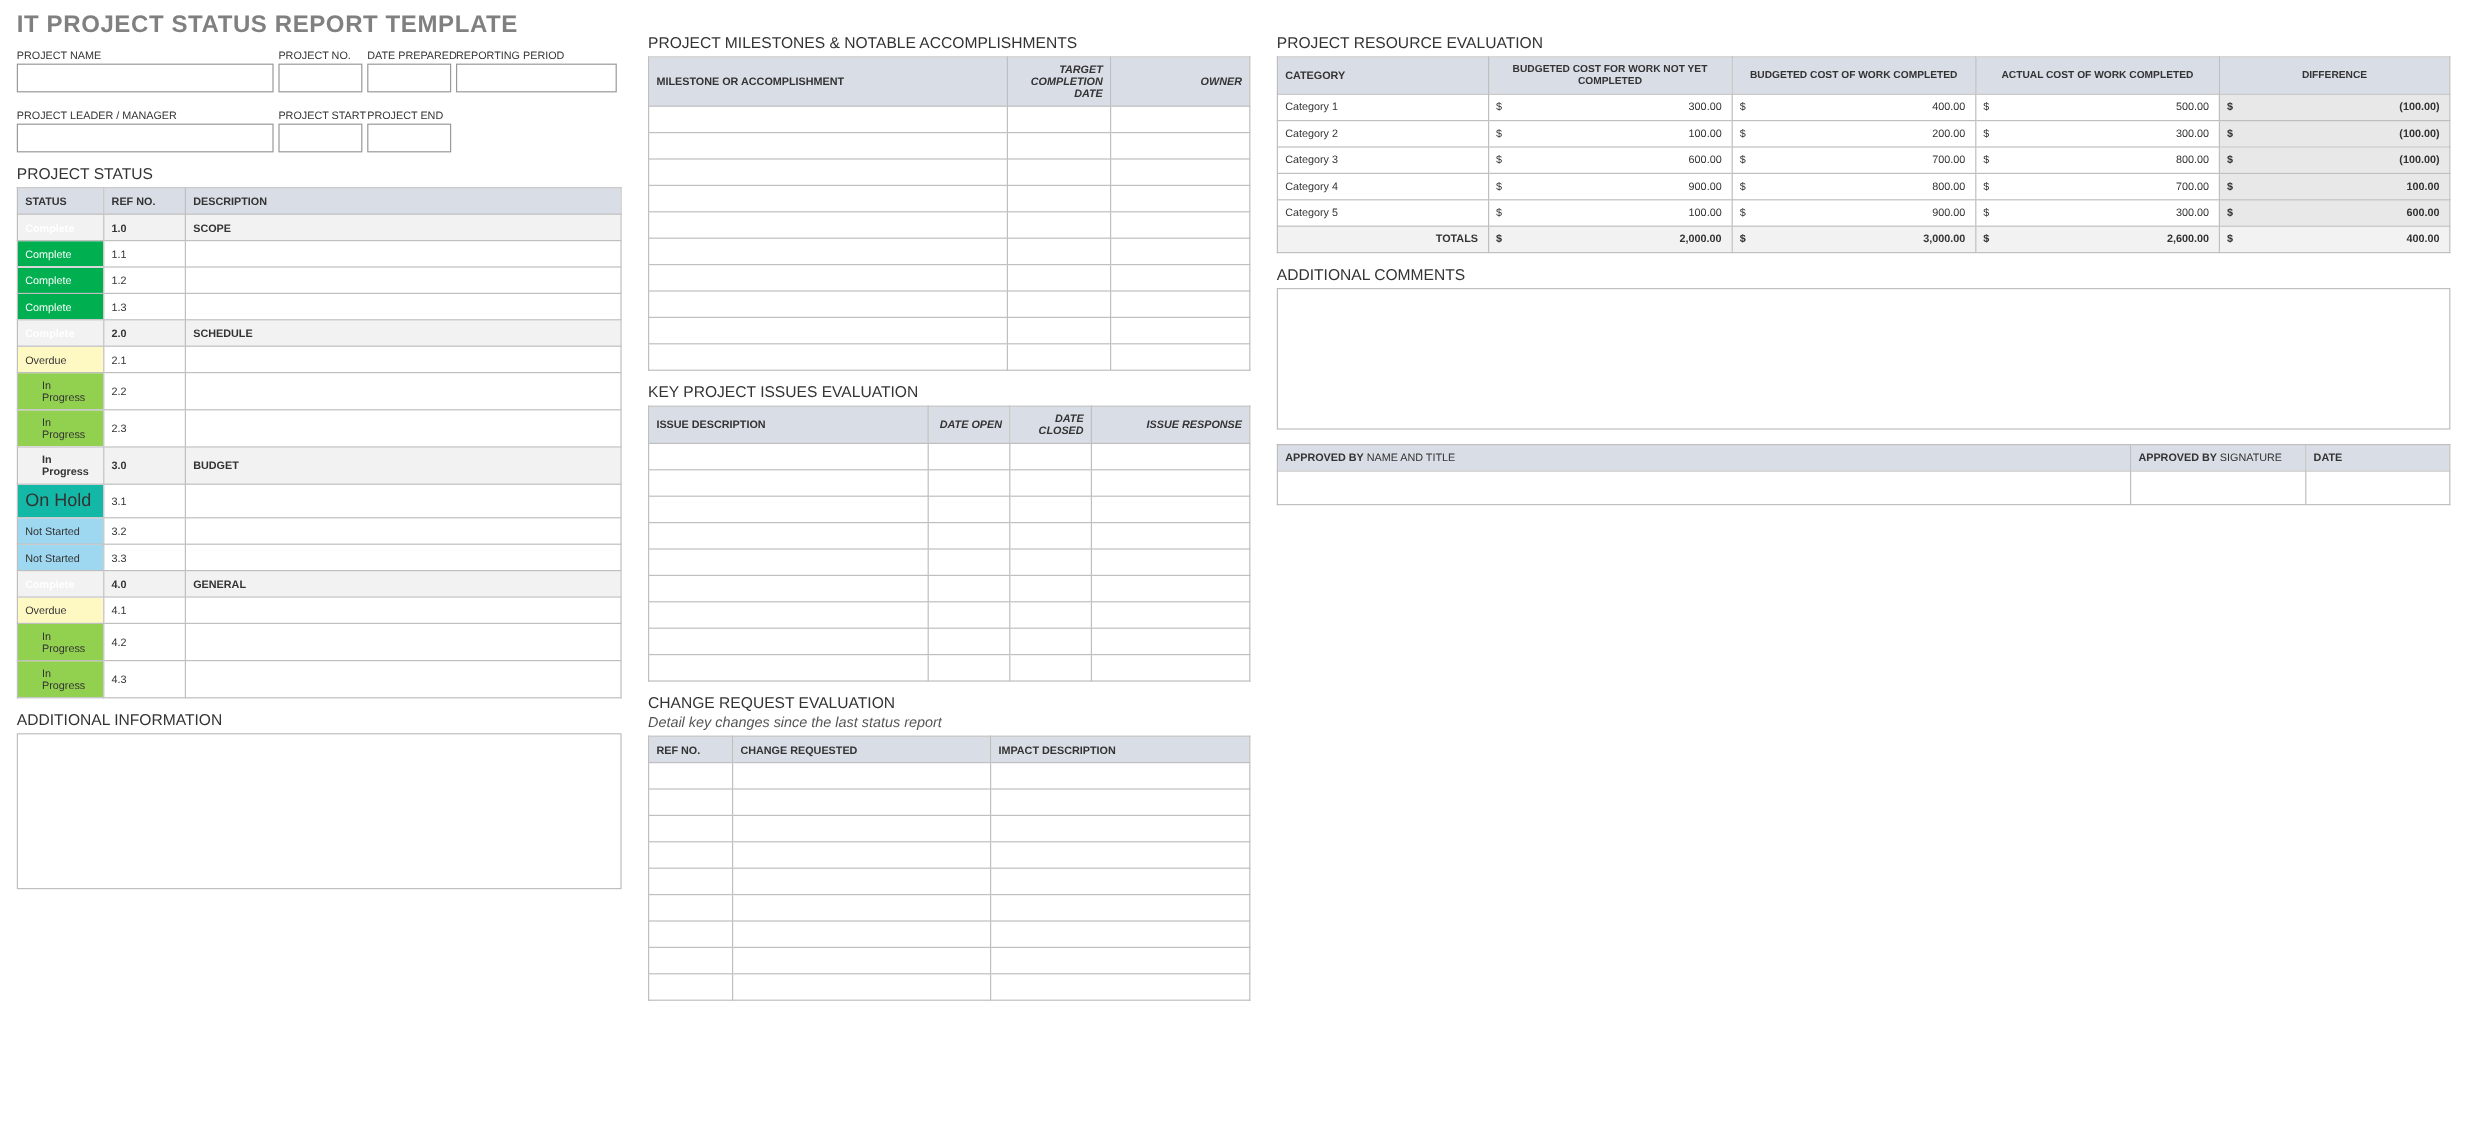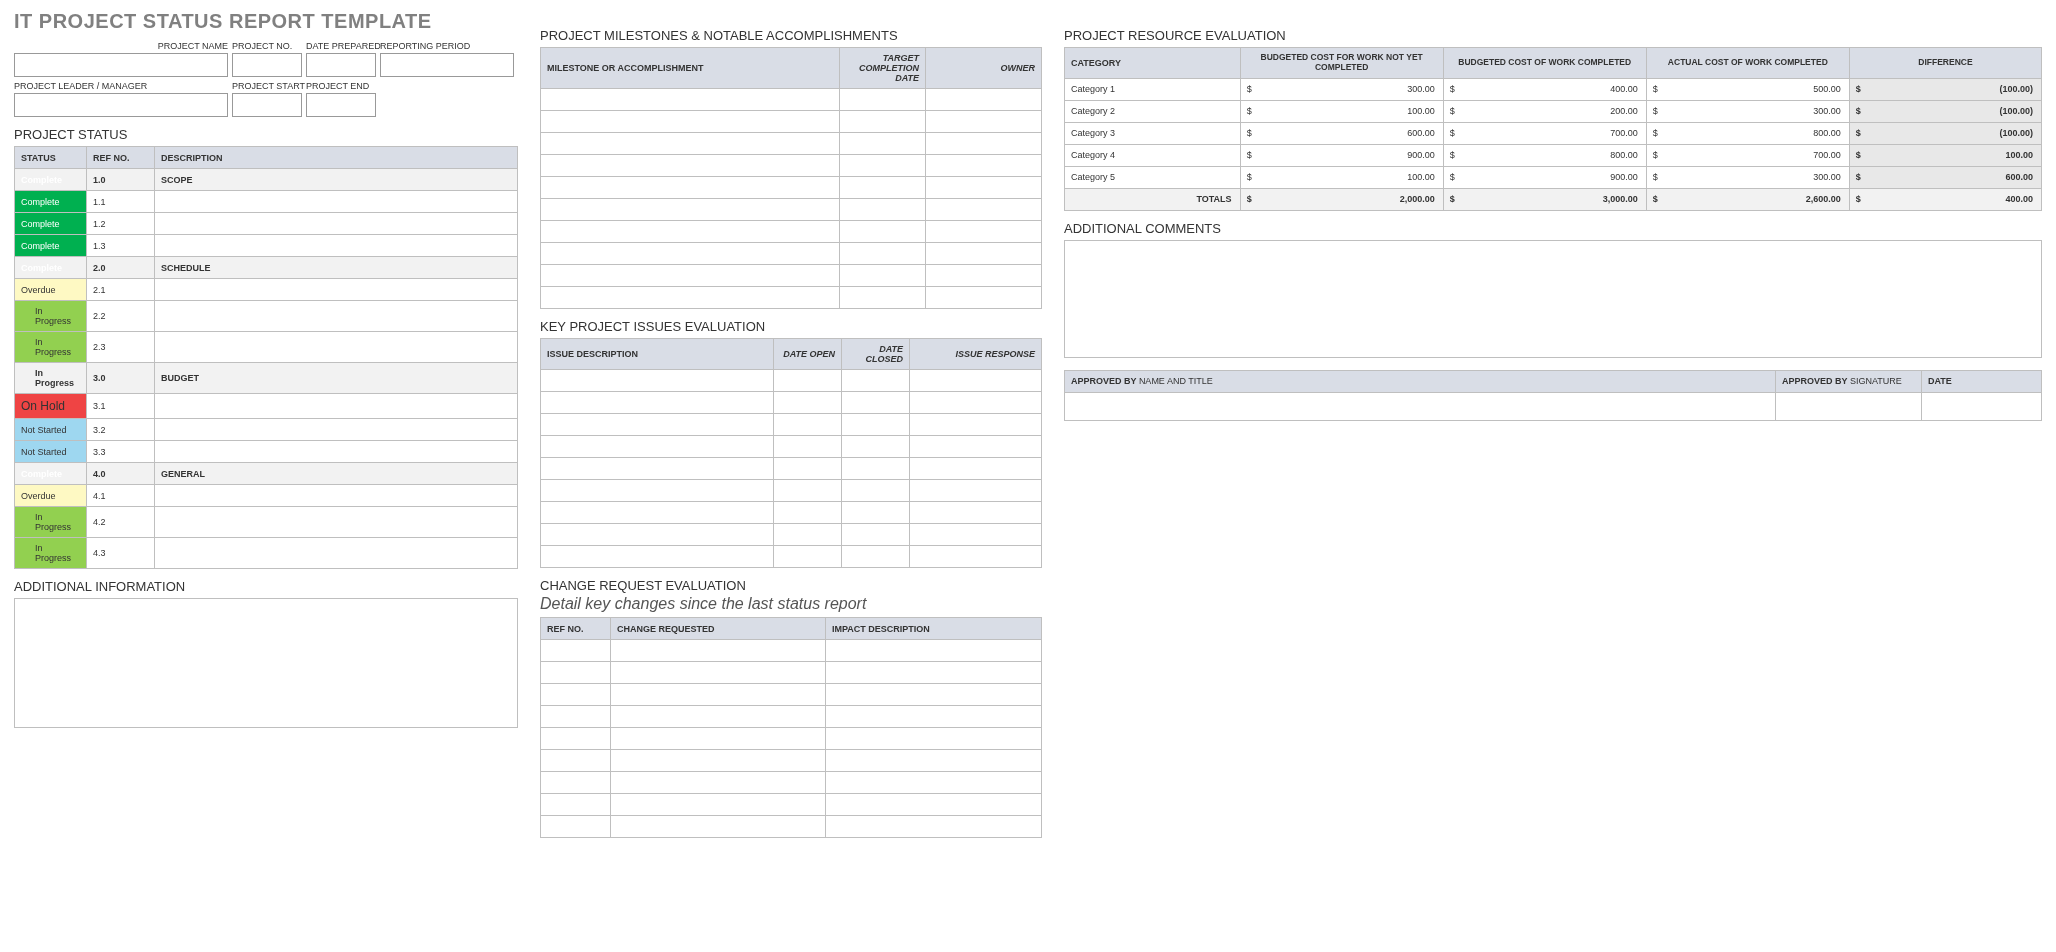--- a/index.html
+++ b/index.html
@@ -23,21 +23,21 @@
     color: #808080;
     letter-spacing: 0.5px;
     margin-bottom: 6px;
   }
   h2.section {
     font-size: 13px;
     font-weight: normal;
     color: #333;
     margin: 10px 0 4px 0;
   }
-  .note { font-style: italic; font-size: 16px; color: #555; margin: 2px 0 4px 0;}
+  .note { font-style: italic; font-size: 12px; color: #555; margin: 2px 0 4px 0;}
 
   
   .info-row { display: flex; gap: 0; margin-bottom: 1px; }
   .info-field { display: flex; flex-direction: column; }
   .info-label { font-size: 9px; color: #333; padding: 2px 0 2px 0; white-space: nowrap;}
   .info-box {
     border: 1px solid #999;
     height: 24px;
     background: #fff;
   }
@@ -60,21 +60,21 @@
     color: #333;
   }
   th.center, td.center { text-align: right; font-style: italic; }
   td.bold { font-weight: bold; }
   .empty-row td { height: 22px; }
 
   
   .st-complete   { background: #00b050; color: #fff; font-size:9px;}
   .st-overdue    { background: #fef9c3; color: #333; font-size:9px;}
   .st-inprogress { background: #92d050; color: #333; font-size:9px;padding-left:20px;}
-  .st-onhold     { background: #ef4444; color: #333; font-size:12px;}
+  .st-onhold     { background: #14b8a6; color: #333; font-size:15px;}
   .st-notstarted { background: #9ed7f0; color: #333; font-size:9px;}
 
   .hdr-row td { background: #f2f2f2; font-weight: bold; }
 
   .large-box {
     border: 1px solid #bfbfbf;
     width: 100%;
     background: #fff;
   }
   .addl-info-box { height: 130px; }
@@ -95,38 +95,38 @@
 </style>
 </head>
 <body>
 
 <div class="columns">
 
   <div class="col col1">
     <h1 class="title">IT PROJECT STATUS REPORT TEMPLATE</h1>
 
     <div class="info-row" id="info-row-1">
-        <div class="info-field" style="width: 214px; text-align: right;">
+        <div class="info-field" style="width: 214px;">
           <div class="info-label">PROJECT NAME</div>
           <div class="info-box"></div>
         </div>
         <div class="info-field" style="width: 70px;">
           <div class="info-label">PROJECT NO.</div>
           <div class="info-box"></div>
         </div>
         <div class="info-field" style="width: 70px;">
           <div class="info-label">DATE PREPARED</div>
           <div class="info-box"></div>
         </div>
         <div class="info-field" style="width: 134px;">
           <div class="info-label">REPORTING PERIOD</div>
           <div class="info-box"></div>
         </div>
       </div>
-    <div class="info-row" id="info-row-2" style="margin-top:2px;">
+    <div class="info-row" id="info-row-2" style="margin-top:12px;">
         <div class="info-field" style="width: 214px;">
           <div class="info-label">PROJECT LEADER / MANAGER</div>
           <div class="info-box"></div>
         </div>
         <div class="info-field" style="width: 70px;">
           <div class="info-label">PROJECT START</div>
           <div class="info-box"></div>
         </div>
         <div class="info-field" style="width: 70px;">
           <div class="info-label">PROJECT END</div>

